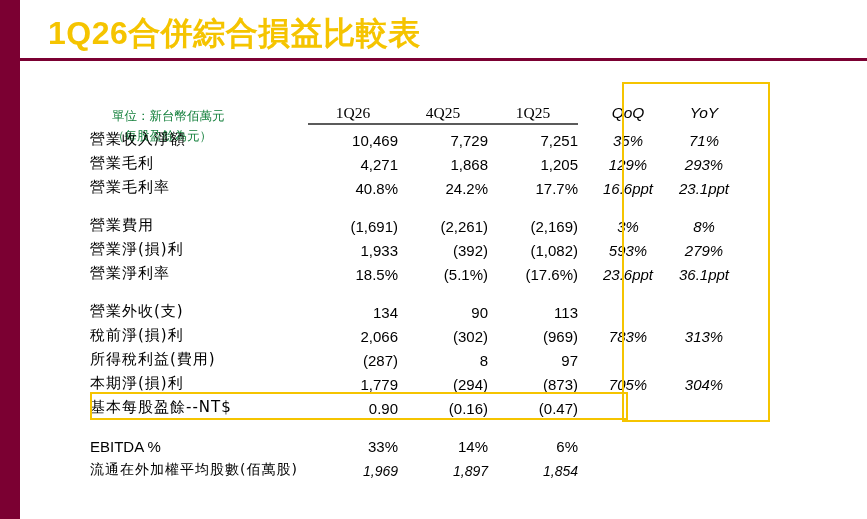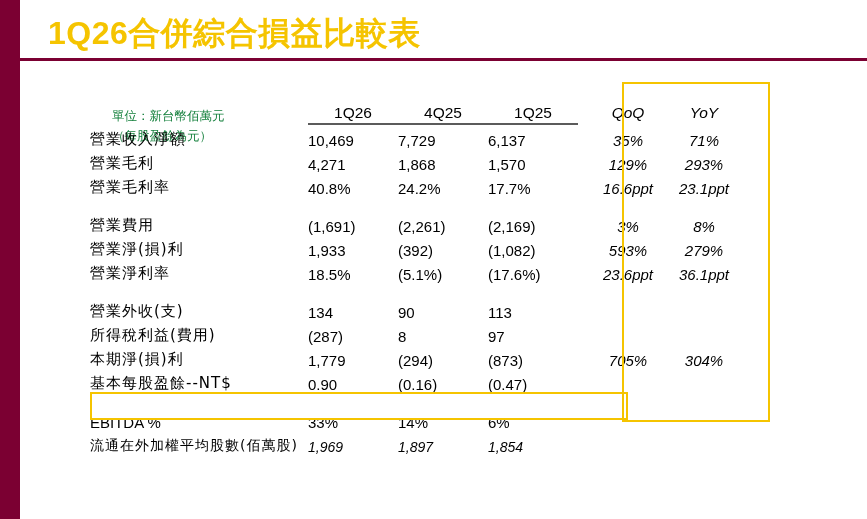--- a/index.html
+++ b/index.html
@@ -62,26 +62,26 @@
     border-collapse: collapse;
     font-size: 15px;
     color: #000;
   }
   table.fin td, table.fin th {
     padding: 0;
     vertical-align: bottom;
     font-weight: normal;
   }
   .c-label { width: 218px; text-align: left; height: 24px; }
-  .c-num   { width: 90px;  text-align: left; height: 24px; padding-right: 6px; }
+  .c-num   { width: 90px;  text-align: right; height: 24px; padding-right: 6px; }
   .c-gap   { width: 12px; }
   .c-cmp   { width: 76px;  text-align: center; height: 24px; font-style: italic; }
 
   .hdr td { font-size: 15.5px; height: 34px; }
-  .hdr .c-num { text-align: center; padding-right: 0; }
+  .hdr .c-num { text-align: center; padding-right: 0; font-family: Liberation Serif, serif; }
   .hdr .c-num span { display: inline-block; width: 90px; text-align: center; }
 
   .hdr-rule td { height: 3px; padding: 0; }
   .hdr-rule .rule-line { border-bottom: 2px solid #5b5b5b; height: 0; }
 
   .zh { font-family: "DejaVu Sans", "Liberation Sans", sans-serif; letter-spacing: 1px; }
   .indent { padding-left: 30px; }
   .spacer td { height: 14px; }
   .small-row td { font-size: 14px; }
   .italic { font-style: italic; }
@@ -144,30 +144,30 @@
           <td>
             <div class="rule-line"></div>
           </td>
           <td></td>
           <td></td>
         </tr>
         <tr>
           <td class="c-label zh">營業收入淨額</td>
           <td class="c-num">10,469</td>
           <td class="c-num">7,729</td>
-          <td class="c-num">6,137</td>
+          <td class="c-num">7,251</td>
           <td class="c-gap"></td>
           <td class="c-cmp">35%</td>
           <td class="c-cmp">71%</td>
         </tr>
         <tr>
           <td class="c-label zh">營業毛利</td>
           <td class="c-num">4,271</td>
           <td class="c-num">1,868</td>
-          <td class="c-num">1,570</td>
+          <td class="c-num">1,205</td>
           <td class="c-gap"></td>
           <td class="c-cmp">129%</td>
           <td class="c-cmp">293%</td>
         </tr>
         <tr>
           <td class="c-label indent zh">營業毛利率</td>
           <td class="c-num">40.8%</td>
           <td class="c-num">24.2%</td>
           <td class="c-num">17.7%</td>
           <td class="c-gap"></td>
@@ -208,20 +208,29 @@
           <td colspan="6"></td>
         </tr>
         <tr>
           <td class="c-label zh">營業外收(支)</td>
           <td class="c-num">134</td>
           <td class="c-num">90</td>
           <td class="c-num">113</td>
           <td class="c-gap"></td>
           <td class="c-cmp"></td>
           <td class="c-cmp"></td>
+        </tr>
+        <tr>
+          <td class="c-label zh">稅前淨(損)利</td>
+          <td class="c-num">2,066</td>
+          <td class="c-num">(302)</td>
+          <td class="c-num">(969)</td>
+          <td class="c-gap"></td>
+          <td class="c-cmp">783%</td>
+          <td class="c-cmp">313%</td>
         </tr>
         <tr>
           <td class="c-label zh">所得稅利益(費用)</td>
           <td class="c-num">(287)</td>
           <td class="c-num">8</td>
           <td class="c-num">97</td>
           <td class="c-gap"></td>
           <td class="c-cmp"></td>
           <td class="c-cmp"></td>
         </tr>

